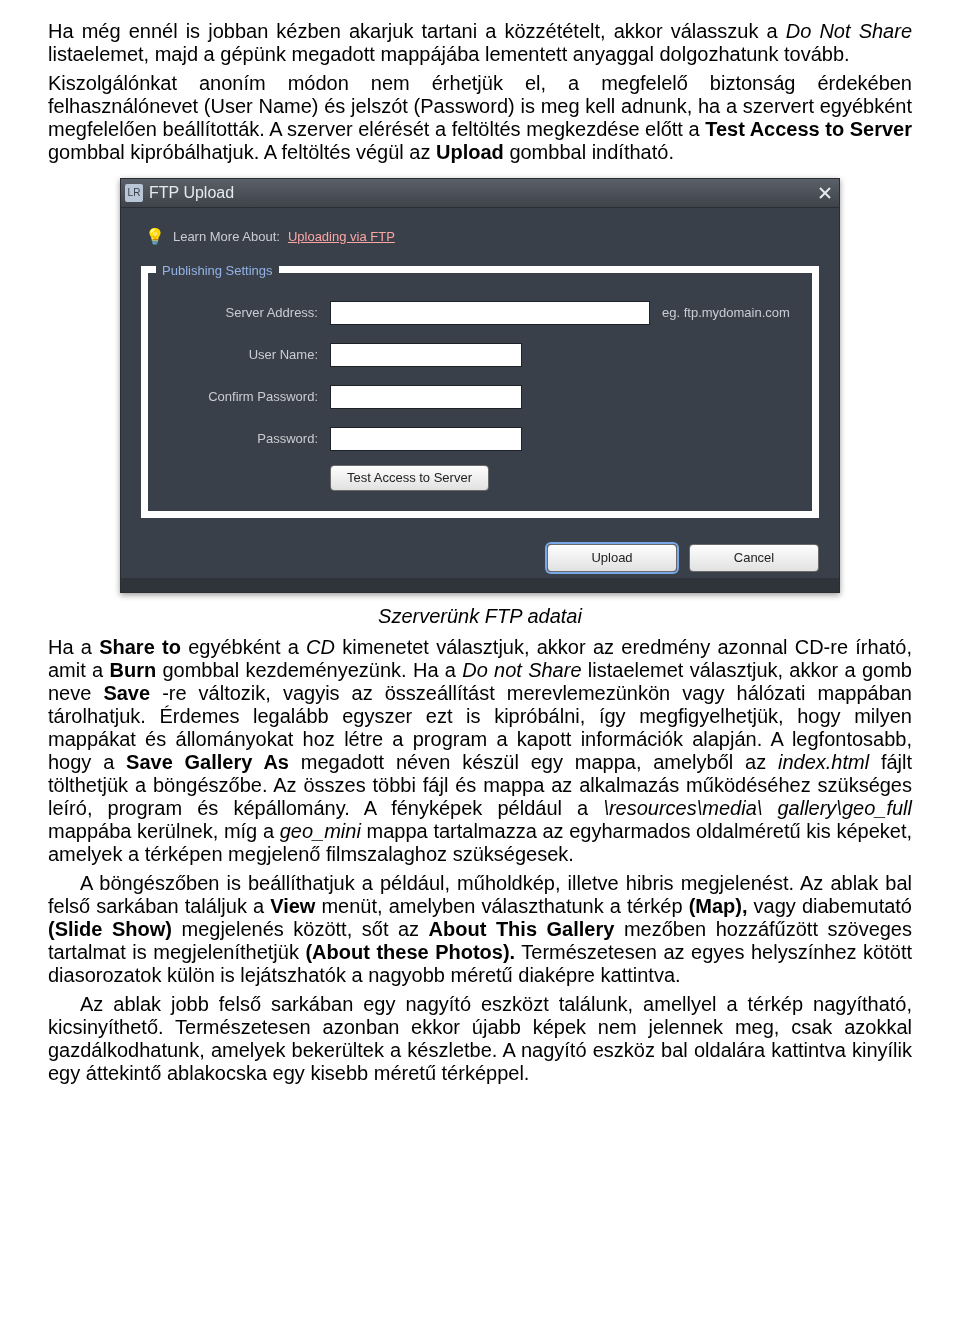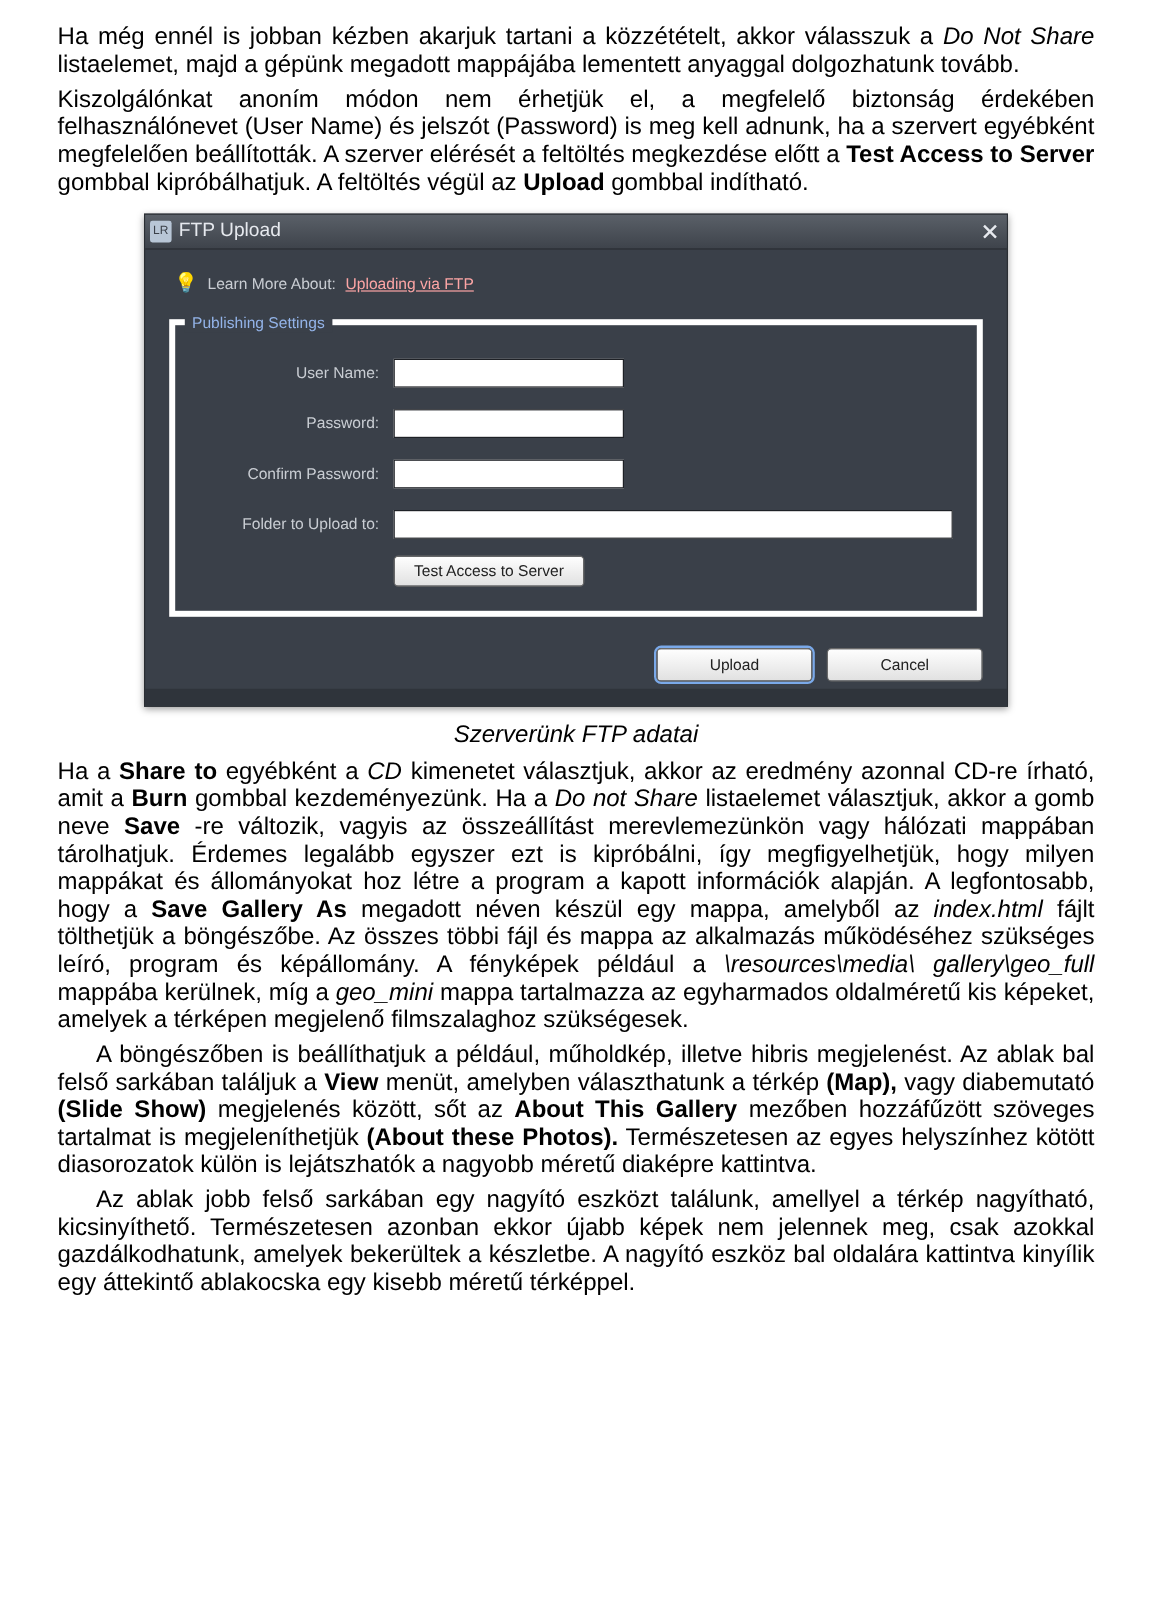--- a/index.html
+++ b/index.html
@@ -65,21 +65,21 @@
     padding: 8px 4px 20px 4px;
   }
   .bulb {
     font-size: 16px;
   }
   .lm-label { color: #c9cdd3; }
   .lm-link { color: #fca5a5; text-decoration: underline; }
 
   .fieldset {
     position: relative;
-    border: 5px solid #ffffff;
+    border: 7px solid #ffffff;
     padding: 28px 20px 20px 20px;
     margin: 0 0 14px 0;
   }
   .legend {
     position: absolute;
     top: -9px; left: 8px;
     background: #3a4049;
     padding: 0 6px;
     color: #93b3e8;
     font-size: 13px;
@@ -174,40 +174,41 @@
   <div class="dialog-body">
     <div class="learn-more-row">
       <span class="bulb">💡</span>
       <span class="lm-label">Learn More About:</span>
       <span class="lm-link">Uploading via FTP</span>
     </div>
 
     <div class="fieldset">
       <div class="legend">Publishing Settings</div>
 
+      <div class="form-row">
+        <div class="flabel">Server Address:</div>
+        <input class="finput wide" style="">
+        <span class="eg">eg. ftp.mydomain.com</span>
+      </div>
 
       <div class="form-row">
         <div class="flabel">User Name:</div>
         <input class="finput med" style="">
       </div>
 
       <div class="form-row">
+        <div class="flabel">Confirm Password:</div>
+        <input type="password" class="finput med" style="">
+      </div>
+
+      <div class="form-row">
         <div class="flabel">Password:</div>
         <input type="password" class="finput med" style="">
       </div>
 
-      <div class="form-row">
-        <div class="flabel">Confirm Password:</div>
-        <input type="password" class="finput med" style="">
-      </div>
-
-      <div class="form-row">
-        <div class="flabel">Folder to Upload to:</div>
-        <input class="finput xwide" style="">
-      </div>
 
       <div class="test-row">
         <span class="btn small">Test Access to Server</span>
       </div>
     </div>
 
     <div class="actions">
       <span class="btn primary wbtn">Upload</span>
       <span class="btn wbtn">Cancel</span>
     </div>

